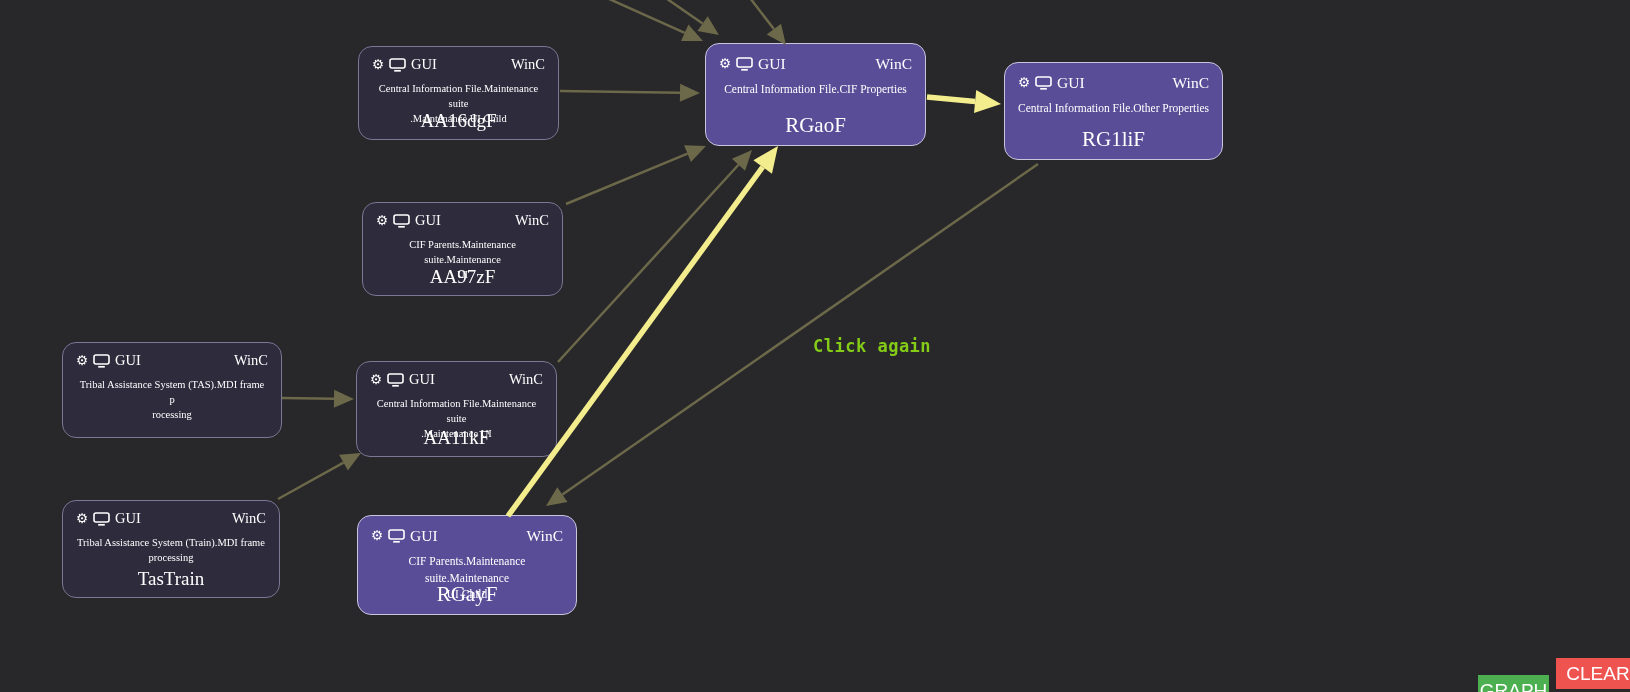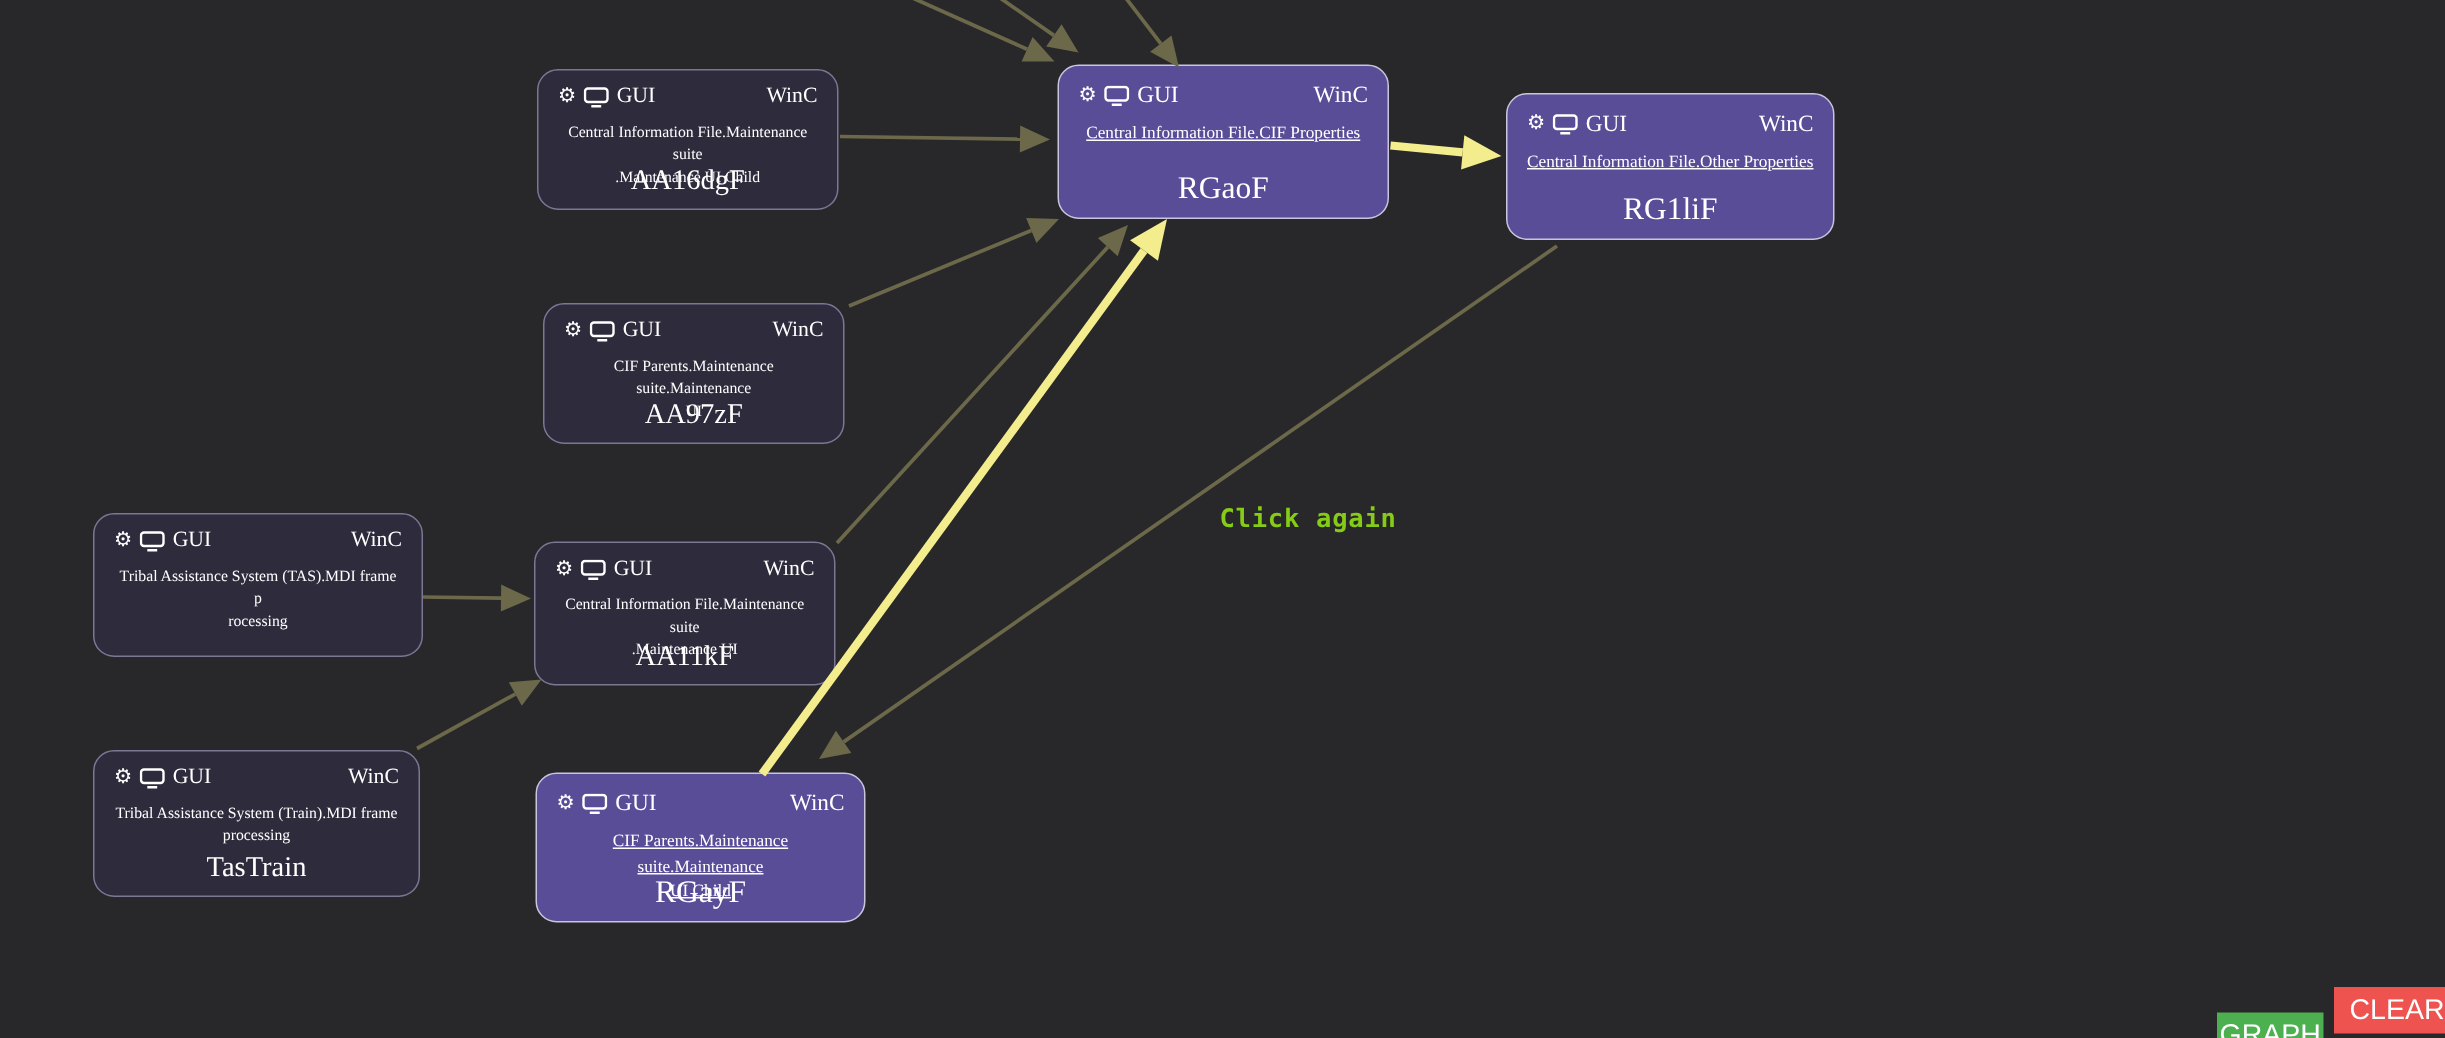--- a/index.html
+++ b/index.html
@@ -8,21 +8,21 @@
   
   .node{position:absolute;box-sizing:border-box;border-radius:14px;color:#ffffff;z-index:1;cursor:pointer;}
   .node.dark{background:#2d2b3c;border:1.5px solid #7b7794;}
   .node.purple{background:#5a4d97;border:1.5px solid #c9c5dd;}
   .node-header{display:flex;align-items:center;padding:9px 13px 0 13px;font-size:14.5px;}
   .purple .node-header{font-size:15.5px;padding-top:11px;}
   .gear-icon{font-family:"DejaVu Sans",sans-serif;font-size:13.5px;line-height:1;margin-right:5px;}
   .monitor-icon{display:inline-block;margin-right:5px;line-height:0;}
   .header-spacer{flex:1;}
   .node-desc{padding:8px 13px 0 13px;font-size:10.5px;line-height:1.45;white-space:pre-line;text-align:center;}
-  .purple .node-desc{font-size:11.5px;text-decoration:underline;}
+  .purple .node-desc{font-size:11.5px;}
   .node-name{position:absolute;left:0;bottom:7px;width:100%;text-align:center;font-size:19px;}
   .purple .node-name{font-size:21px;}
   
   #edge-layer{position:absolute;left:0;top:0;z-index:2;pointer-events:none;}
   
   #click-again{position:absolute;left:813px;top:336px;z-index:3;
                font-family:"DejaVu Sans Mono",monospace;font-weight:bold;font-size:17px;
                letter-spacing:0.5px;white-space:nowrap;}
   
   .action-btn{position:absolute;z-index:4;display:flex;align-items:center;justify-content:center;

